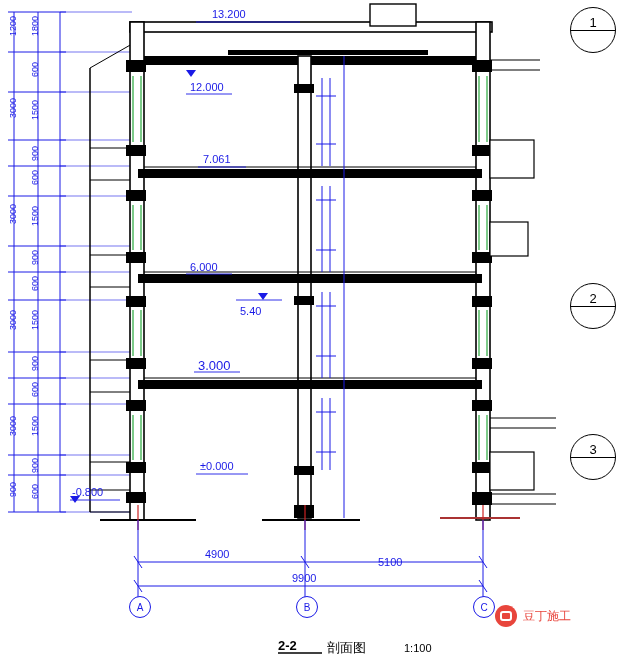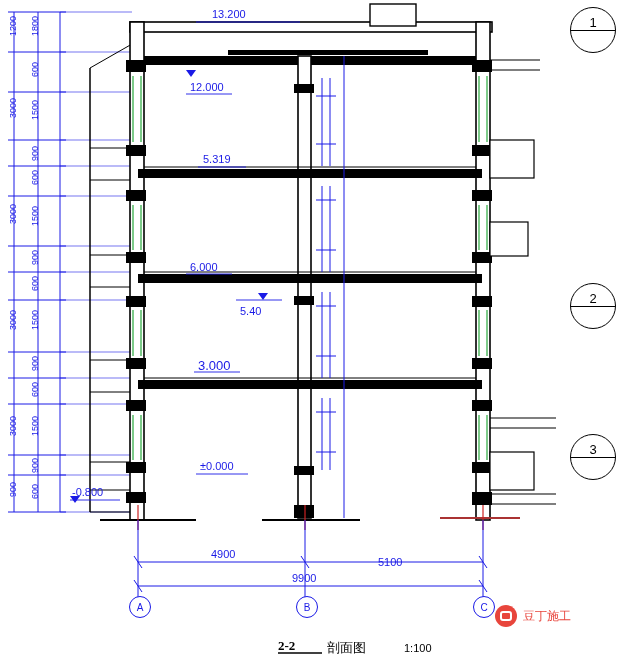--- a/index.html
+++ b/index.html
@@ -215,21 +215,21 @@
 
     <line x1="278" y1="653" x2="322" y2="653" stroke="#000" stroke-width="1.4"></line>
   </svg>
 
   <div class="lvlmark" style="left:186px;top:70px;"></div>
   <div class="lvlmark" style="left:258px;top:293px;"></div>
   <div class="lvlmark" style="left:70px;top:496px;"></div>
 
   <div class="lbl" style="left:212px;top:8px;font-size:11px;">13.200</div>
   <div class="lbl" style="left:190px;top:81px;font-size:11px;">12.000</div>
-  <div class="lbl" style="left:203px;top:153px;font-size:11px;">5.319</div>
+  <div class="lbl" style="left:203px;top:153px;font-size:11px;">7.061</div>
   <div class="lbl" style="left:190px;top:261px;font-size:11px;">6.000</div>
   <div class="lbl" style="left:240px;top:305px;font-size:11px;">5.40</div>
   <div class="lbl" style="left:198px;top:358px;font-size:13px;">3.000</div>
   <div class="lbl" style="left:200px;top:460px;font-size:11px;">±0.000</div>
   <div class="lbl" style="left:72px;top:486px;font-size:11px;">-0.800</div>
 
   <div class="lbl vert" style="left:8px;top:16px;">1200</div>
   <div class="lbl vert" style="left:8px;top:98px;">3000</div>
   <div class="lbl vert" style="left:8px;top:204px;">3000</div>
   <div class="lbl vert" style="left:8px;top:310px;">3000</div>
@@ -244,21 +244,21 @@
   <div class="lbl vert" style="left:30px;top:206px;">1500</div>
   <div class="lbl vert" style="left:30px;top:250px;">900</div>
   <div class="lbl vert" style="left:30px;top:276px;">600</div>
   <div class="lbl vert" style="left:30px;top:310px;">1500</div>
   <div class="lbl vert" style="left:30px;top:356px;">900</div>
   <div class="lbl vert" style="left:30px;top:382px;">600</div>
   <div class="lbl vert" style="left:30px;top:416px;">1500</div>
   <div class="lbl vert" style="left:30px;top:458px;">900</div>
   <div class="lbl vert" style="left:30px;top:484px;">600</div>
 
-  <div class="lbl" style="left:211px;top:548px;font-size:11px;text-align:center;">4900</div>
+  <div class="lbl" style="left:205px;top:548px;font-size:11px;text-align:center;">4900</div>
   <div class="lbl" style="left:378px;top:556px;font-size:11px;">5100</div>
   <div class="lbl" style="left:292px;top:572px;font-size:11px;">9900</div>
 
   <div class="gridcirc" style="left:129px;top:596px;width:20px;height:20px;">
     <span>A</span>
   </div>
   <div class="gridcirc" style="left:296px;top:596px;width:20px;height:20px;">
     <span>B</span>
   </div>
   <div class="gridcirc" style="left:473px;top:596px;width:20px;height:20px;">
@@ -271,21 +271,21 @@
   </div>
   <div class="circ" style="left:570px;top:283px;width:44px;height:44px;">
     <span style="top:32%;">2</span>
     <div class="hline"></div>
   </div>
   <div class="circ" style="left:570px;top:434px;width:44px;height:44px;">
     <span style="top:32%;">3</span>
     <div class="hline"></div>
   </div>
 
-  <div class="title" style="left:278px;top:638px;font-family:Liberation Serif, serif;">2-2</div>
+  <div class="title" style="left:278px;top:638px;">2-2</div>
   <div class="title" style="left:327px;top:639px;font-weight:normal;">剖面图</div>
   <div class="scale" style="left:392px;top:642px;margin-left:12px;">1:100</div>
 
   <div class="wm" style="left:495px;top:605px;justify-content:center;">
     <div class="wmc"></div>
     <div class="wmt">豆丁施工</div>
   </div>
 
 </div>
 

